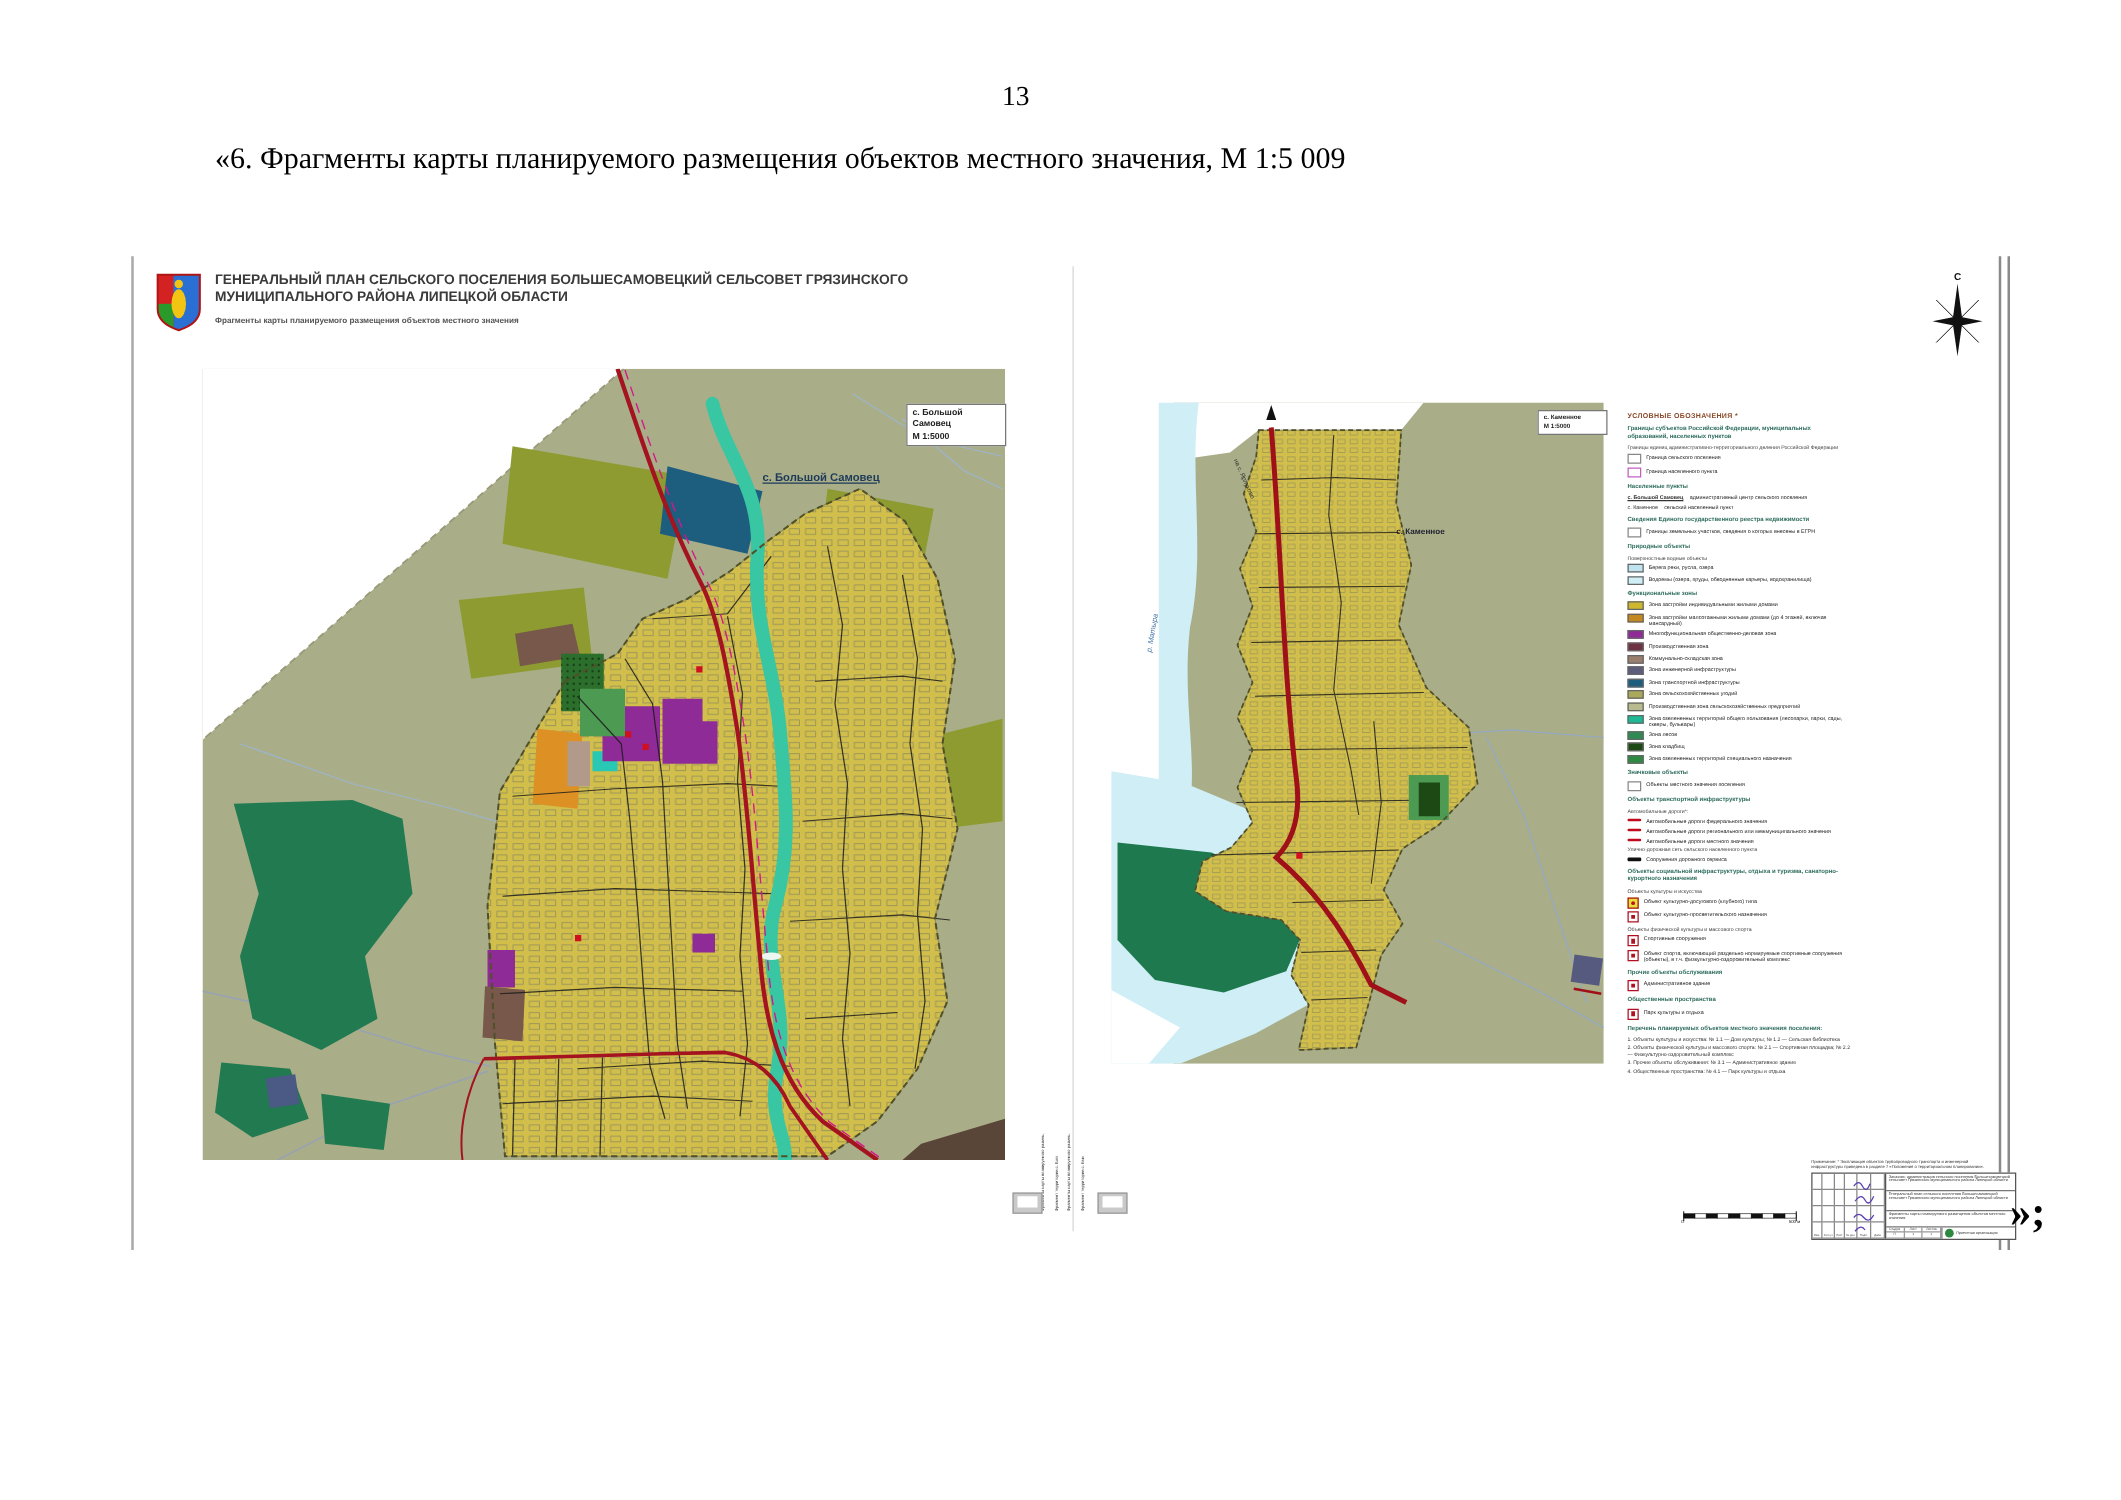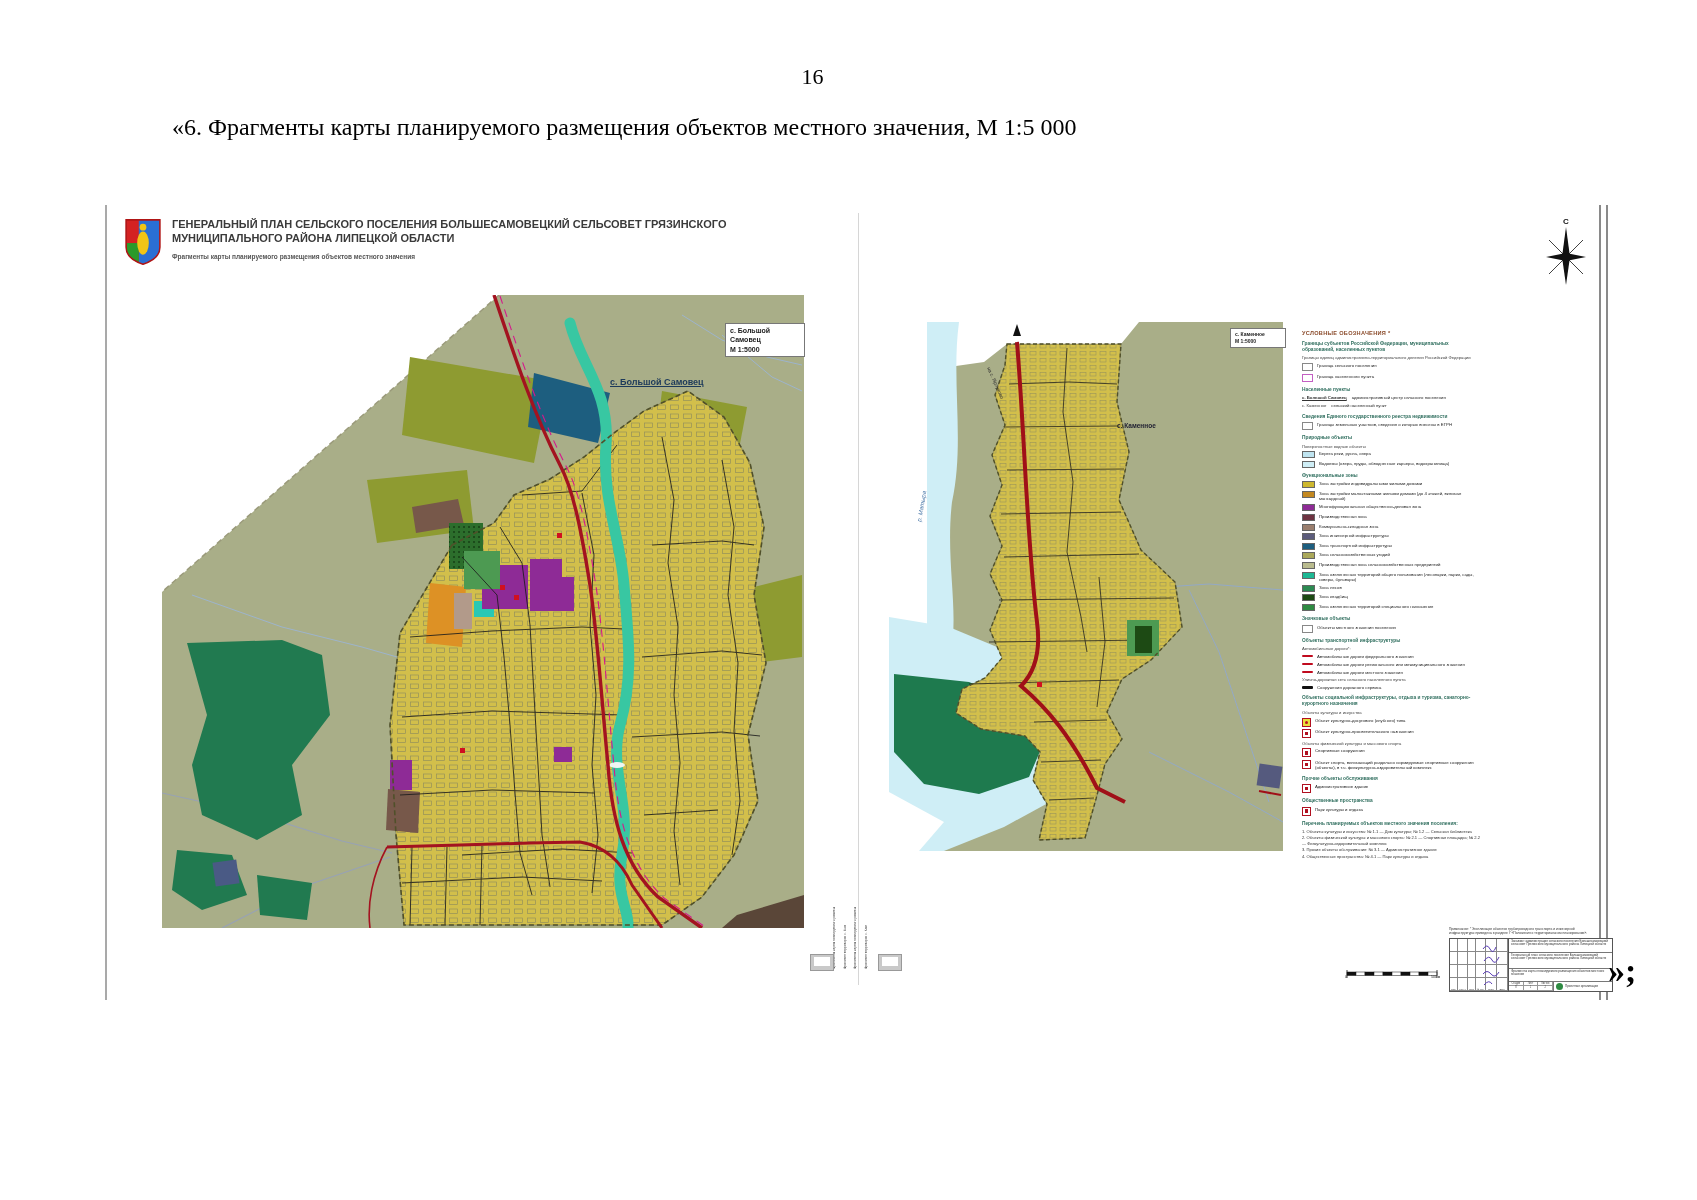--- a/index.html
+++ b/index.html
@@ -78,24 +78,24 @@
   .st-stadia{width:44px;border-right:.5px solid #777;display:grid;grid-template-columns:1fr 1fr 1fr;
              grid-auto-rows:1fr}
   .st-sc{border-right:.4px solid #999;border-bottom:.4px solid #999;font-size:2.6px;display:flex;
          align-items:center;justify-content:center;color:#444}
   .st-org{flex:1;display:flex;align-items:center;padding:1px 2px;font-size:3px;color:#333}
   .st-emblem{width:7px;height:7px;border-radius:50%;background:#2e8a42;margin-right:2px;flex:0 0 auto}
 </style>
 </head>
 <body>
 
-<div class="page-number">16</div>
+<div class="page-number">13</div>
 
 <div class="doc-text">
-  <div>«6. Фрагменты карты планируемого размещения объектов местного значения, М 1:5 000</div>
+  <div>«6. Фрагменты карты планируемого размещения объектов местного значения, М 1:5 009</div>
 </div>
 
 <div class="figure">
   <div class="right-edge"></div>
   <div class="sheet-divider"></div>
 
   <div class="fig-header">
     <svg class="crest" viewBox="0 0 36 46">
       <defs>
           <clipPath id="shield">

